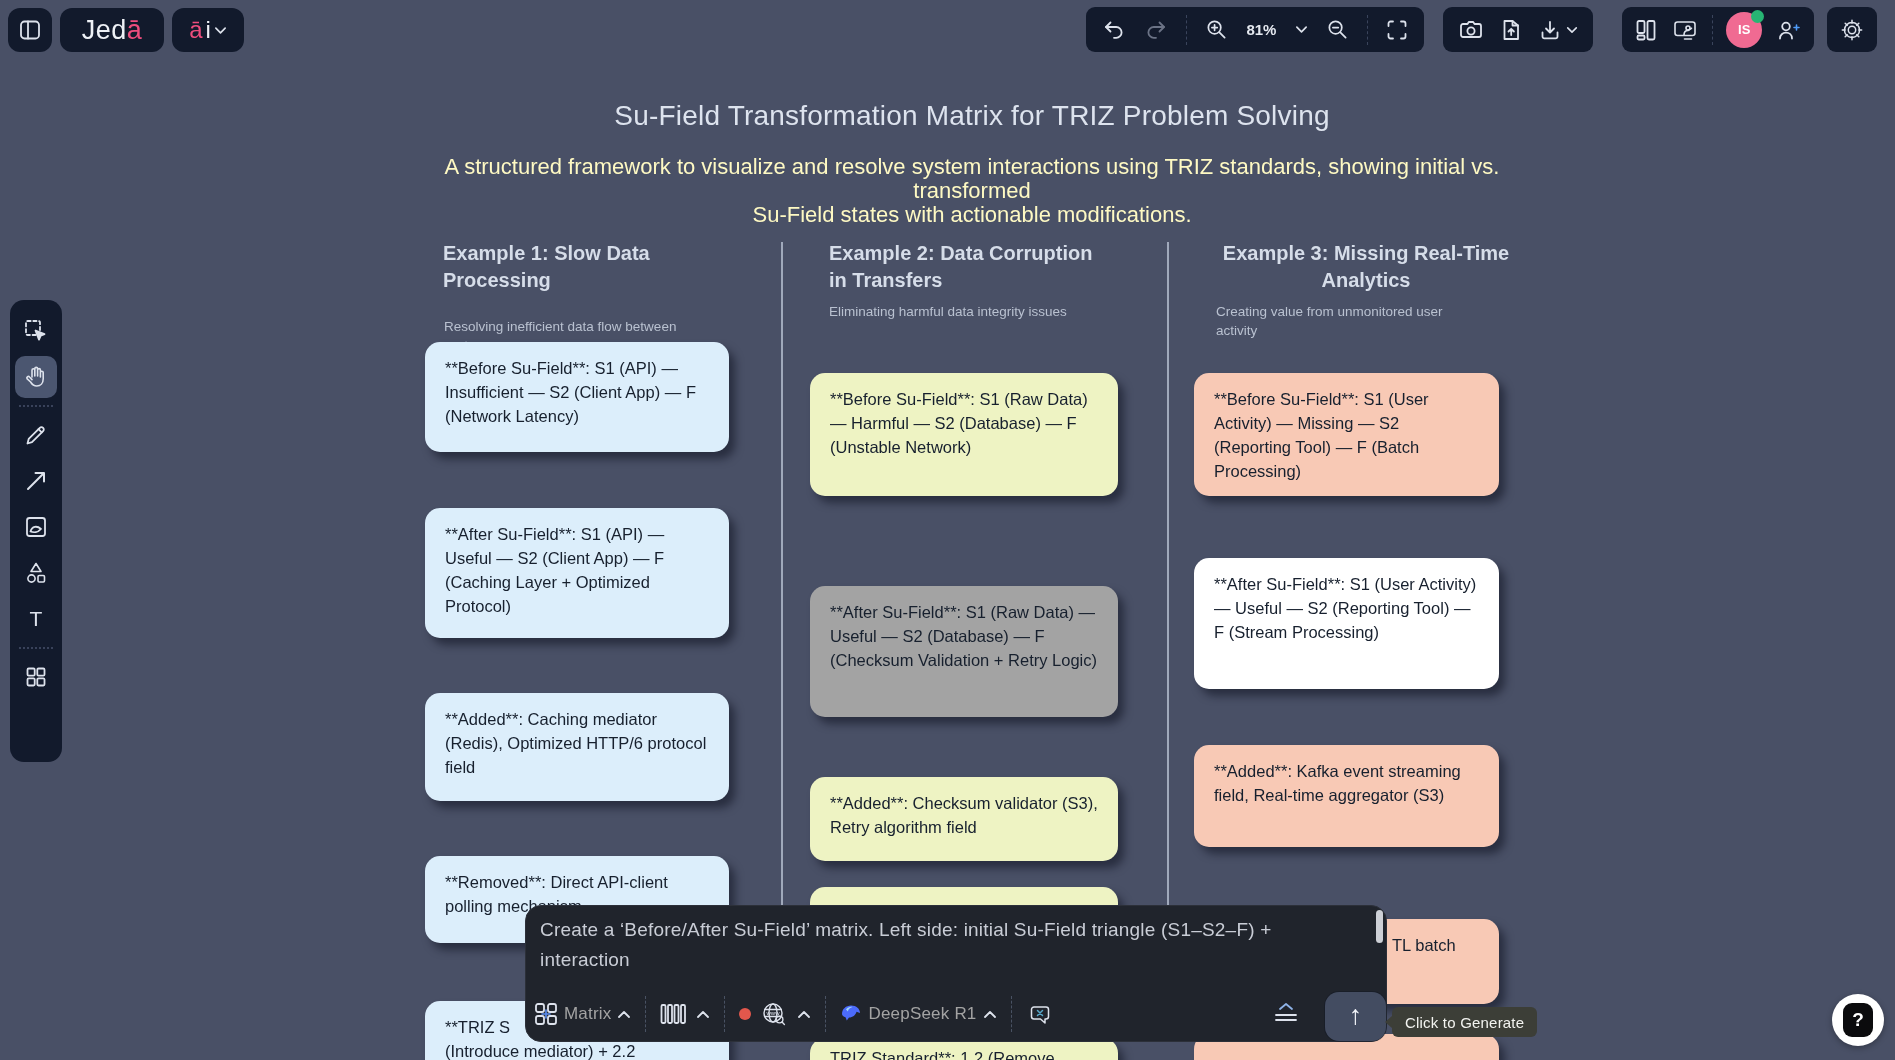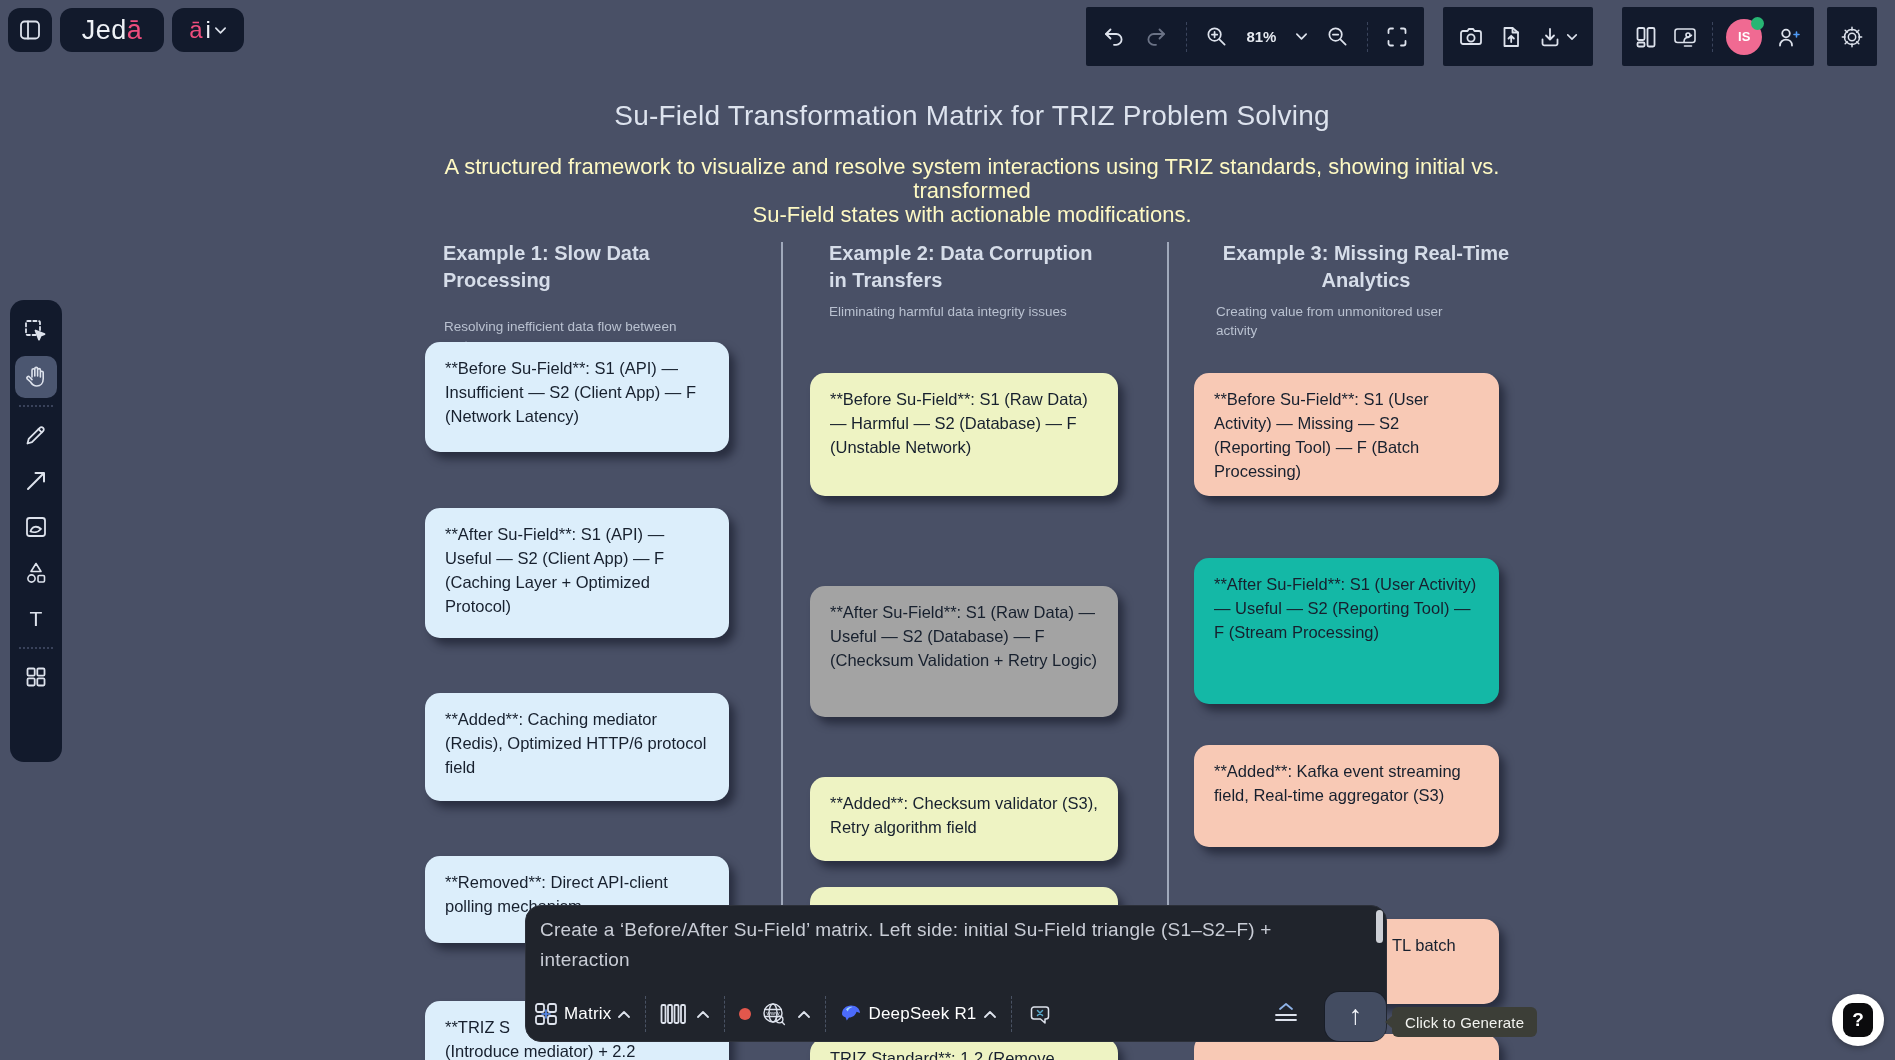--- a/index.html
+++ b/index.html
@@ -26,21 +26,21 @@
   .note.indent { padding-left:198px; }
 
   
   .prompt-panel { position:absolute; left:525px; top:905px; width:862px; height:137px;
     background:#20242c; border:1px solid #2c3039; border-radius:16px; z-index:5; }
   .prompt-text { position:absolute; left:14px; top:9px; width:824px; height:62px;
     font-size:19px; line-height:30px; color:#c9cdd6; white-space:pre-line; overflow:hidden; letter-spacing:.2px; }
   .prompt-scroll { position:absolute; right:3px; top:4px; width:7px; height:33px; background:#cdd0d6; border-radius:4px; }
   .prompt-resize { position:absolute; right:4px; top:93px; width:11px; height:11px; }
   .prompt-row { position:absolute; left:8px; bottom:6px; height:42px; width:700px; display:flex; align-items:center; }
-  .pr-label { font-size:17px; font-weight:500; color:#ffffff; letter-spacing:.2px; }
+  .pr-label { font-size:17px; font-weight:500; color:#a3a3a3; letter-spacing:.2px; }
   .pr-div { width:1px; height:36px; border-left:1px dashed #495263; margin:0 14px; }
   .pr-gap-s { width:6px; } .pr-gap-m { width:10px; }
   .rec-dot { width:12px; height:12px; border-radius:50%; background:#e2574c; }
 
   .expand-btn { position:absolute; right:84px; bottom:11px; width:32px; height:32px; display:flex; align-items:center; justify-content:center; }
   .send-btn { position:absolute; right:0; bottom:0; width:61px; height:49px; background:#434c61; border-radius:14px;
     display:flex; align-items:center; justify-content:center; box-shadow:0 0 0 1px rgba(15,19,33,.35); }
   .send-btn span { color:#f2f4f8; font-size:27px; line-height:1; transform:translateY(-1px); }
 
   .tooltip { position:absolute; left:1392px; top:1007px; height:30px; background:#3c3e37; color:#f3f4f0;
@@ -53,21 +53,21 @@
     display:flex; align-items:center; justify-content:center; position:relative; }
   .help-inner:after { content:""; position:absolute; left:4px; bottom:-4px; width:0; height:0; border:5px solid transparent; border-top:6px solid #0b0b0d; }
 
   
   .chip { position:absolute; background:#121a2c; border-radius:12px; display:flex; align-items:center; z-index:8; }
   .tl-toggle { left:8px; top:8px; width:44px; height:44px; justify-content:center; }
   .tl-jeda { left:60px; top:8px; width:104px; height:44px; justify-content:center; font-size:27px; color:#eef1f6; letter-spacing:.5px; }
   .tl-jeda .accent, .tl-ai .accent { color:#ee4d7d; }
   .tl-ai { left:172px; top:8px; width:72px; height:44px; justify-content:center; font-size:24px; color:#eef1f6; gap:3px; }
 
-  .tr-group { top:7px; height:59px; padding:0 13px; border-radius:2px; }
+  .tr-group { top:7px; height:45px; padding:0 13px; border-radius:9px; }
   .g1 { left:1086px; width:338px; justify-content:space-between; padding:0 16px; }
   .g2 { left:1443px; width:150px; justify-content:space-between; padding:0 15px; }
   .g3 { left:1622px; width:192px; justify-content:space-between; padding:0 12px; }
   .g4 { left:1827px; width:50px; justify-content:center; }
   .tr-div { width:1px; height:30px; border-left:1px dashed #3a445c; }
   .zoom-label { font-size:15px; font-weight:700; color:#e5e9f0; }
   .avatar { width:36px; height:36px; border-radius:50%; background:#f06a92; color:#fff; font-size:13px; font-weight:700;
     display:flex; align-items:center; justify-content:center; position:relative; }
   .avatar .dot { position:absolute; right:-2px; top:-2px; width:13px; height:13px; border-radius:50%; background:#27b573; }
 
@@ -108,21 +108,21 @@
   <div class="note" style="left: 810px; top: 558px; width: 308px; height: 131px; background: #a3a3a3; margin-top: 28px;">**After Su-Field**: S1 (Raw Data) — Useful — S2 (Database) — F (Checksum Validation + Retry Logic)</div>
   <div class="note" style="left: 810px; top: 745px; width: 308px; height: 84px; background: rgb(238, 243, 195); margin-top: 32px;">**Added**: Checksum validator (S3), Retry algorithm field</div>
   <div class="note" style="left: 810px; top: 887px; width: 308px; height: 80px; background: rgb(238, 243, 195);">**Removed**: Unverified direct</div>
   <div class="note" style="left: 810px; top: 1038px; width: 308px; height: 80px; padding-top: 8px; background: rgb(238, 243, 195);">TRIZ Standard**: 1.2 (Remove</div>
 
   <div class="col-header" style="left:1216px; top:240px; width:300px;text-align:center;">Example 3: Missing Real-Time
 Analytics</div>
   <div class="col-desc" style="left:1216px; top:302px; width:270px;">Creating value from unmonitored user
 activity</div>
   <div class="note" style="left: 1194px; top: 373px; width: 305px; height: 123px; background: rgb(248, 201, 181); border-radius: 15px;">**Before Su-Field**: S1 (User Activity) — Missing — S2 (Reporting Tool) — F (Batch Processing)</div>
-  <div class="note" style="left: 1194px; top: 558px; width: 305px; height: 146px; background: #14b8a6;">**After Su-Field**: S1 (User Activity) — Useful — S2 (Reporting Tool) — F (Stream Processing)</div>
+  <div class="note" style="left: 1194px; top: 558px; width: 305px; height: 131px; background: #ffffff;">**After Su-Field**: S1 (User Activity) — Useful — S2 (Reporting Tool) — F (Stream Processing)</div>
   <div class="note" style="left: 1194px; top: 745px; width: 305px; height: 102px; background: rgb(248, 201, 181);">**Added**: Kafka event streaming field, Real-time aggregator (S3)</div>
   <div class="note indent" style="left: 1194px; top: 919px; width: 305px; height: 85px; background: rgb(248, 201, 181);">TL batch</div>
   <div class="note" style="left: 1194px; top: 1034px; width: 305px; height: 80px; background: rgb(248, 201, 181);"></div>
 
   <div class="prompt-panel">
     <div class="prompt-text" role="textbox">Create a ‘Before/After Su-Field’ matrix. Left side: initial Su-Field triangle (S1–S2–F) + interaction
 label (useful/insufficient/harmful). Right side: transformed Su-Field triangle after applying a</div>
     <div class="prompt-scroll"></div>
     <svg class="ic prompt-resize" viewBox="0 0 11 11" style="stroke:#aab0bc; stroke-width:1.4;">
         <path d="M10 3L3 10M10 7l-3 3"></path>

